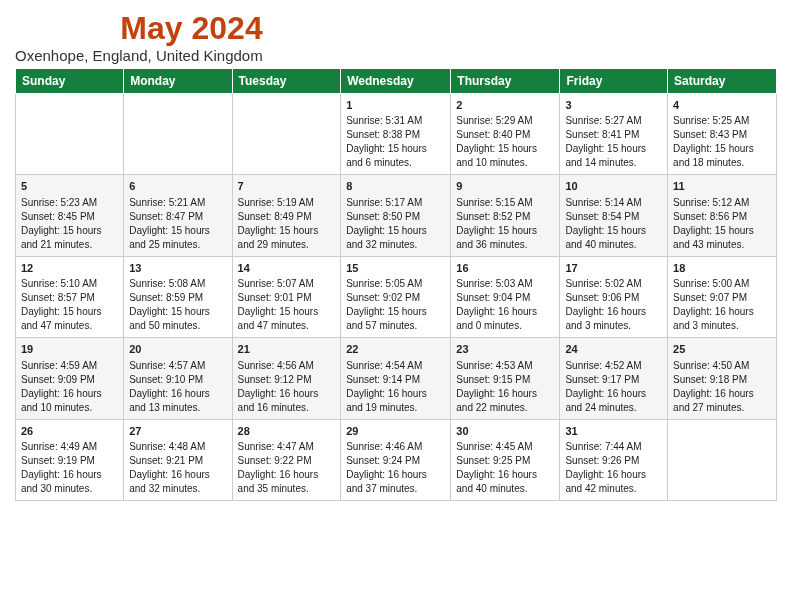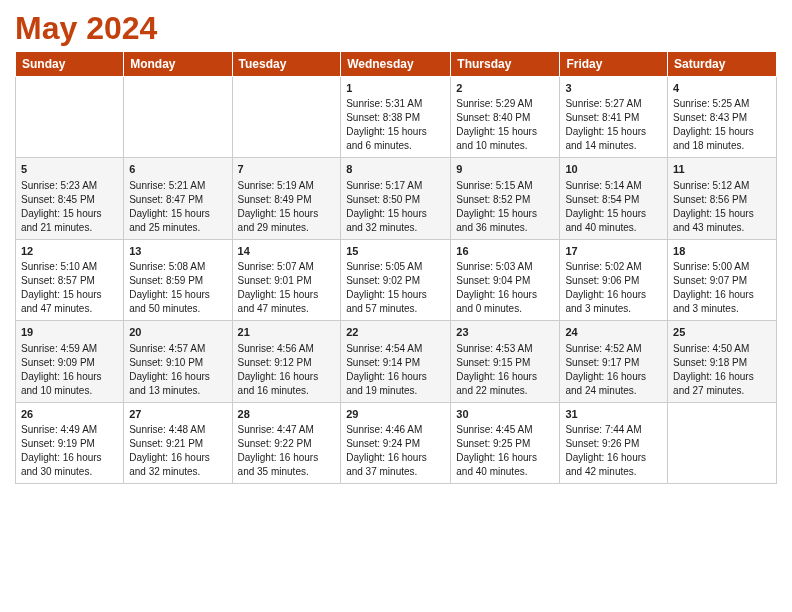--- a/index.html
+++ b/index.html
@@ -37,21 +37,21 @@
       font-size: 15px;
       color: #333;
       font-weight: normal;
     }
     .calendar {
       width: 100%;
       border-collapse: collapse;
       font-size: 10.5px;
     }
     .calendar thead tr th {
-      background-color: #c2410c;
+      background-color: #15803d;
       color: #fff;
       font-weight: bold;
       text-align: left;
       padding: 5px 6px;
       font-size: 12px;
       border: 1px solid #fff;
     }
     .calendar tbody tr td {
       border: 1px solid #ccc;
       vertical-align: top;
@@ -82,20 +82,21 @@
       background: #fff !important;
     }
   </style>
 </head>
 <body>
 
 <div class="page">
   <div class="header">
     <div class="title-block">
       <div class="main-title">May 2024</div>
+      <div class="subtitle">Oxenhope, England, United Kingdom</div>
     </div>
   </div>
 
   <table class="calendar">
     <thead>
       <tr>
       <th>Sunday</th>
           <th>Monday</th>
           <th>Tuesday</th>
           <th>Wednesday</th>

